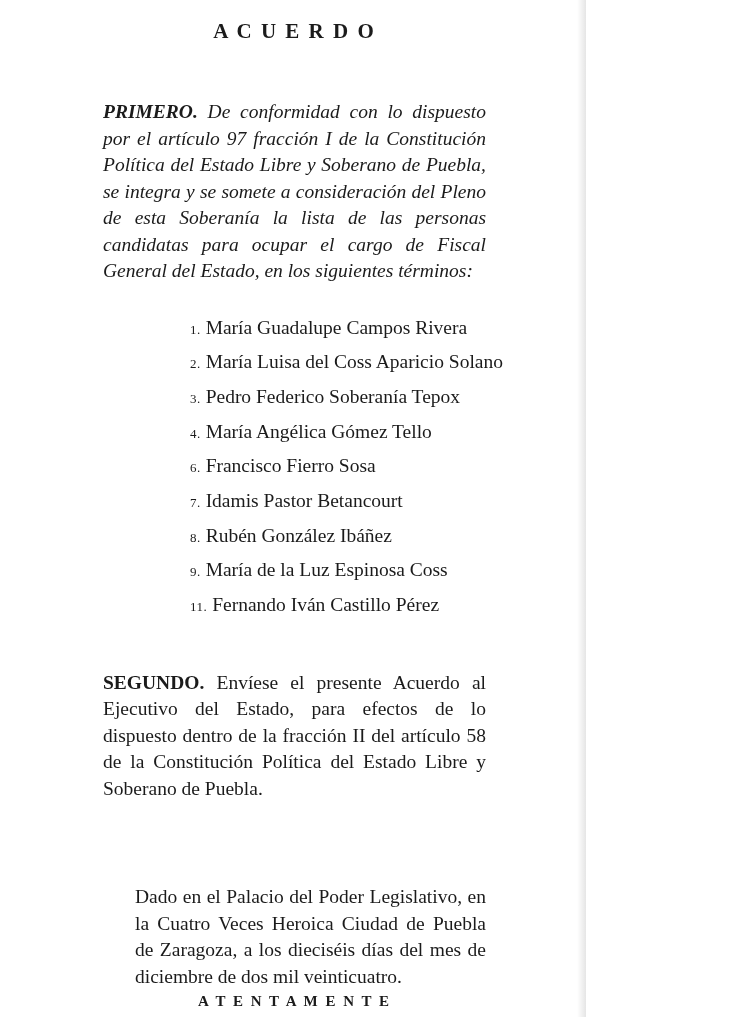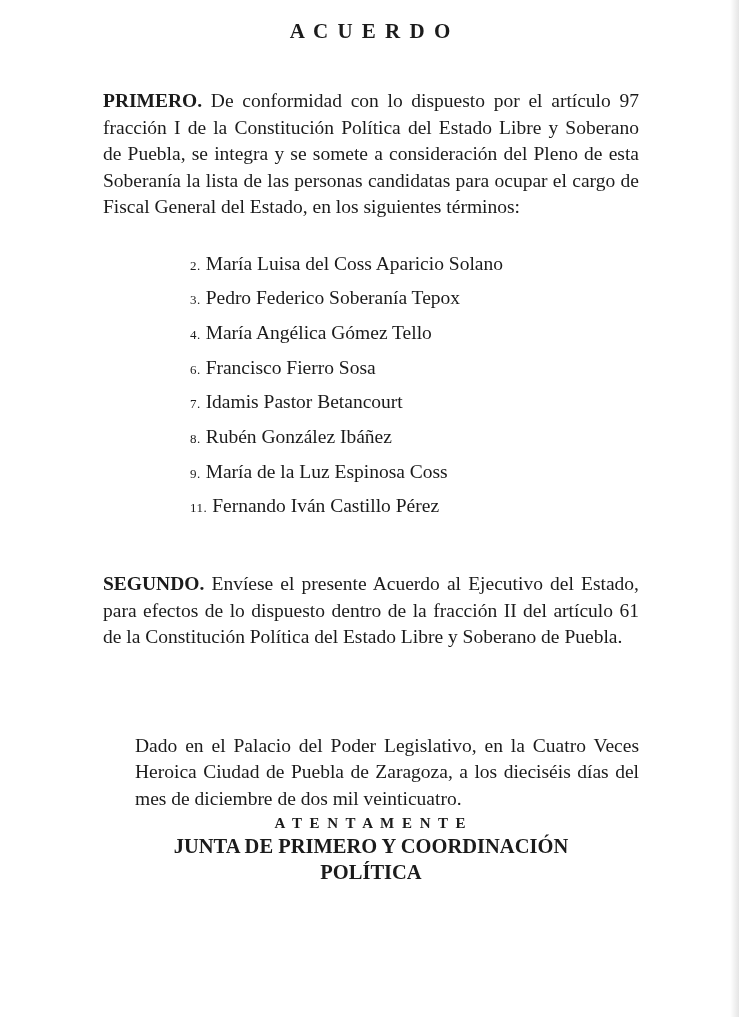--- a/index.html
+++ b/index.html
@@ -1,19 +1,19 @@
 <!DOCTYPE html>
 <html><head>
 <meta charset="utf-8">
 <style>
   * { margin: 0; padding: 0; box-sizing: border-box; }
   html, body { background: #ffffff; }
   .page {
     position: relative;
-    width: 739px;
+    width: 586px;
     height: 1017px;
     background: #ffffff;
     font-family: "Liberation Serif", serif;
     color: #1b1b1b;
     padding: 14px 100px 0 103px;
     overflow: hidden;
   }
   .scan-edge {
     position: absolute;
     top: 0; right: 0;
@@ -27,21 +27,21 @@
     font-size: 21px;
     letter-spacing: 2px;
     margin-top: 5px;
   }
   .para {
     font-size: 19.5px;
     line-height: 26.5px;
     text-align: justify;
   }
   .para .lead { font-weight: bold; }
-  .para-primero { margin-top: 44px; }
+  .para-primero { margin-top: 55px; font-style: italic; }
   .para-segundo { margin-top: 46px; }
   .para-dado { margin-top: 82px; margin-left: 32px; }
   .candidate-list {
     list-style: none;
     margin-top: 27px;
     margin-left: 87px;
   }
   .candidate-list li {
     font-size: 19.5px;
     line-height: 32.7px;
@@ -70,31 +70,32 @@
 </head>
 <body>
 
 <div class="page">
 
   <h1 class="doc-title">A C U E R D O</h1>
 
   <p class="para para-primero"><span class="lead">PRIMERO.</span><span> De conformidad con lo dispuesto por el artículo 97 fracción I de la Constitución Política del Estado Libre y Soberano de Puebla, se integra y se somete a consideración del Pleno de esta Soberanía la lista de las personas candidatas para ocupar el cargo de Fiscal General del Estado, en los siguientes términos:</span></p>
 
   <ol class="candidate-list">
+    <li><span class="num">1.</span> <span>María Guadalupe Campos Rivera</span></li>
     <li><span class="num">2.</span> <span>María Luisa del Coss Aparicio Solano</span></li>
     <li><span class="num">3.</span> <span>Pedro Federico Soberanía Tepox</span></li>
     <li><span class="num">4.</span> <span>María Angélica Gómez Tello</span></li>
     <li><span class="num">6.</span> <span>Francisco Fierro Sosa</span></li>
     <li><span class="num">7.</span> <span>Idamis Pastor Betancourt</span></li>
     <li><span class="num">8.</span> <span>Rubén González Ibáñez</span></li>
     <li><span class="num">9.</span> <span>María de la Luz Espinosa Coss</span></li>
     <li><span class="num">11.</span> <span>Fernando Iván Castillo Pérez</span></li>
   </ol>
 
-  <p class="para para-segundo"><span class="lead">SEGUNDO.</span><span> Envíese el presente Acuerdo al Ejecutivo del Estado, para efectos de lo dispuesto dentro de la fracción II del artículo 61 de la Constitución Política del Estado Libre y Soberano de Puebla.</span></p>
+  <p class="para para-segundo"><span class="lead">SEGUNDO.</span><span> Envíese el presente Acuerdo al Ejecutivo del Estado, para efectos de lo dispuesto dentro de la fracción II del artículo 58 de la Constitución Política del Estado Libre y Soberano de Puebla.</span></p>
 
   <p class="para para-dado">Dado en el Palacio del Poder Legislativo, en la Cuatro Veces Heroica Ciudad de Puebla de Zaragoza, a los dieciséis días del mes de diciembre de dos mil veinticuatro.</p>
 
   <div class="closing-atentamente">A T E N T A M E N T E</div>
 
   <div class="closing-junta">JUNTA DE PRIMERO Y COORDINACIÓN POLÍTICA</div>
 
   <div class="scan-edge"></div>
 </div>
 

